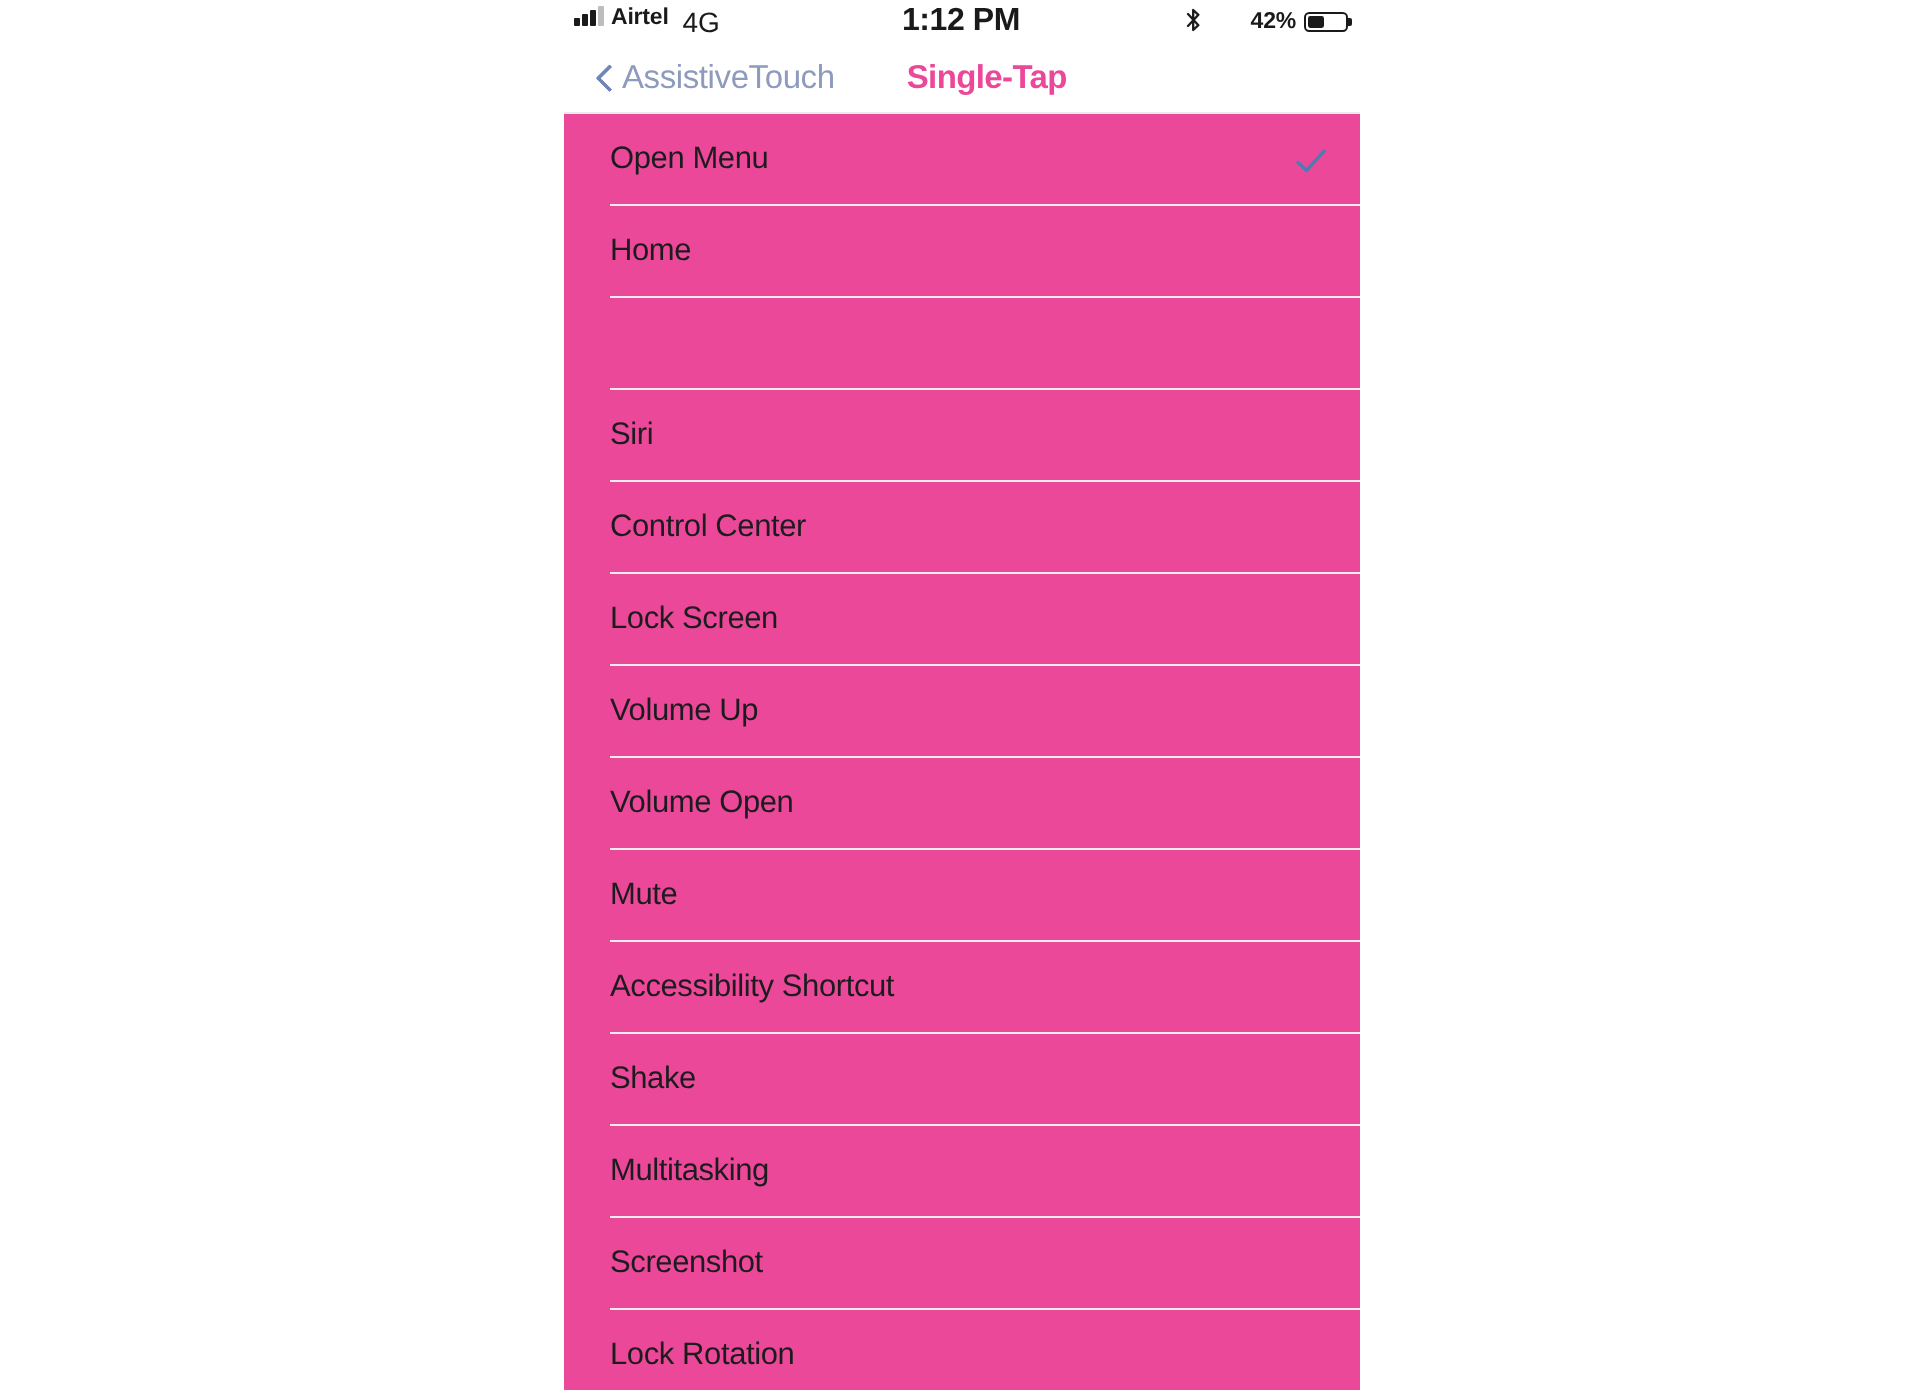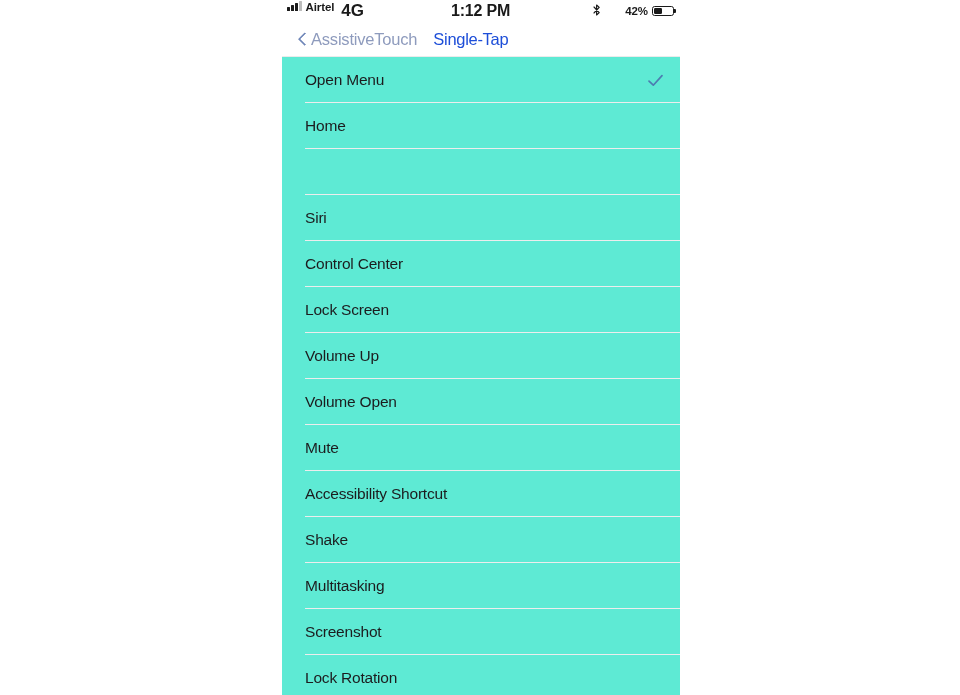--- a/index.html
+++ b/index.html
@@ -73,21 +73,21 @@
     width: 2.5px;
     background: #1a1a1a;
     border-radius: 0.5px;
   }
   .signal-bars i:nth-child(1) { height: 4px; }
   .signal-bars i:nth-child(2) { height: 6px; }
   .signal-bars i:nth-child(3) { height: 8px; }
   .signal-bars i:nth-child(4) { height: 10px; background: #bdbdbd; }
 
   .carrier-name { font-size: 11.5px; font-weight: bold; }
-  .network-type { font-size: 17px; font-weight: bold; margin-left: 3px; }
+  .network-type { font-size: 14px; font-weight: normal; margin-left: 3px; }
 
   .bt-icon { display: block; }
   .battery-pct { font-size: 11.5px; font-weight: bold; margin-left: 20px; }
 
   .battery {
     position: relative;
     width: 22px;
     height: 10.5px;
     border: 1.2px solid #1a1a1a;
     border-radius: 2.6px;
@@ -146,45 +146,45 @@
     transform: rotate(45deg);
     border-radius: 1px;
   }
   #back-label {
     font-size: 16.5px;
     color: #8e9bbd;
     letter-spacing: -0.2px;
   }
   #nav-title {
     font-size: 16.5px;
-    font-weight: normal;
-    color: #1d4ed8;
+    font-weight: bold;
+    color: #ec4899;
     letter-spacing: -0.3px;
-    margin-left: 16px;
+    margin-left: 36px;
   }
 
   .nav-separator {
     height: 1px;
     width: 100%;
     background: #ebebeb;
   }
 
   
   #options-list {
     background: #ffffff;
   }
   .list-row {
     position: relative;
     height: 46px;
     display: flex;
     align-items: center;
     padding-left: 23px;
     padding-right: 14px;
     box-sizing: border-box;
-    background: #5eead4;
+    background: #ec4899;
     cursor: pointer;
   }
   .row-label {
     font-size: 15.5px;
     color: #1c1c1e;
     letter-spacing: -0.2px;
     flex: 1;
   }
   .row-separator {
     position: absolute;

